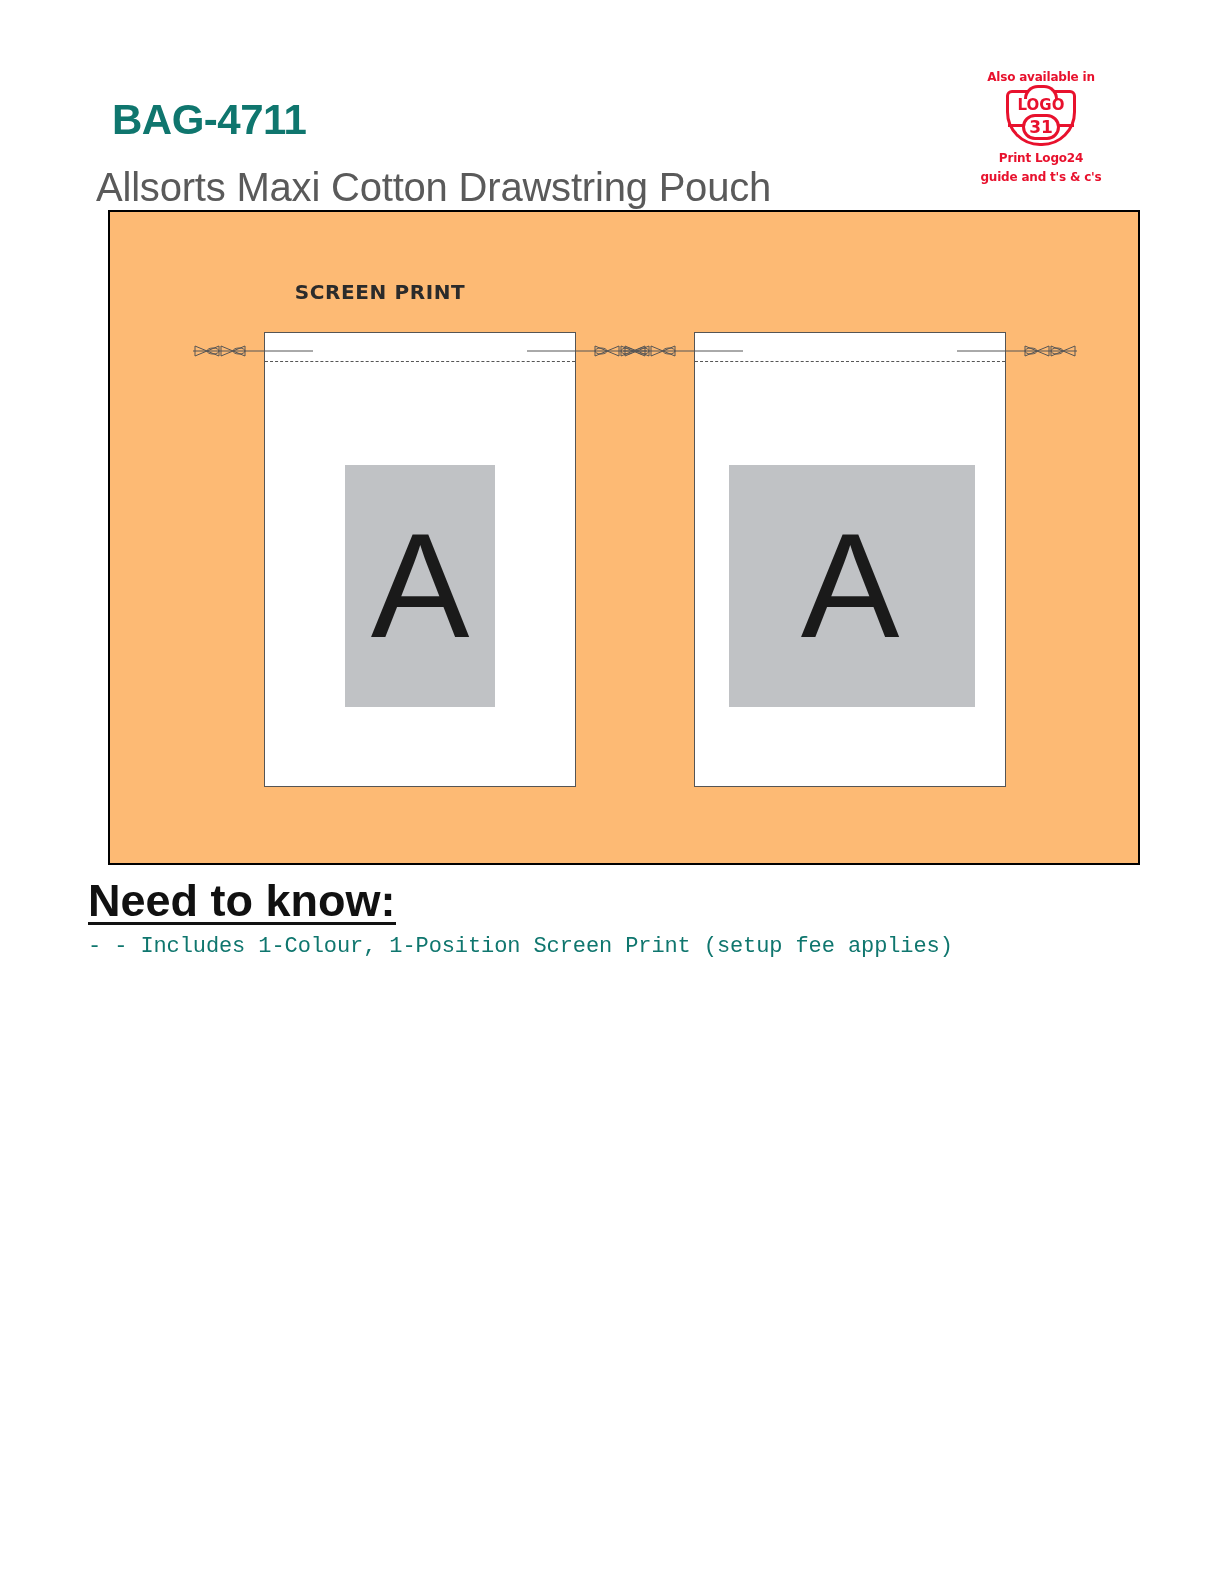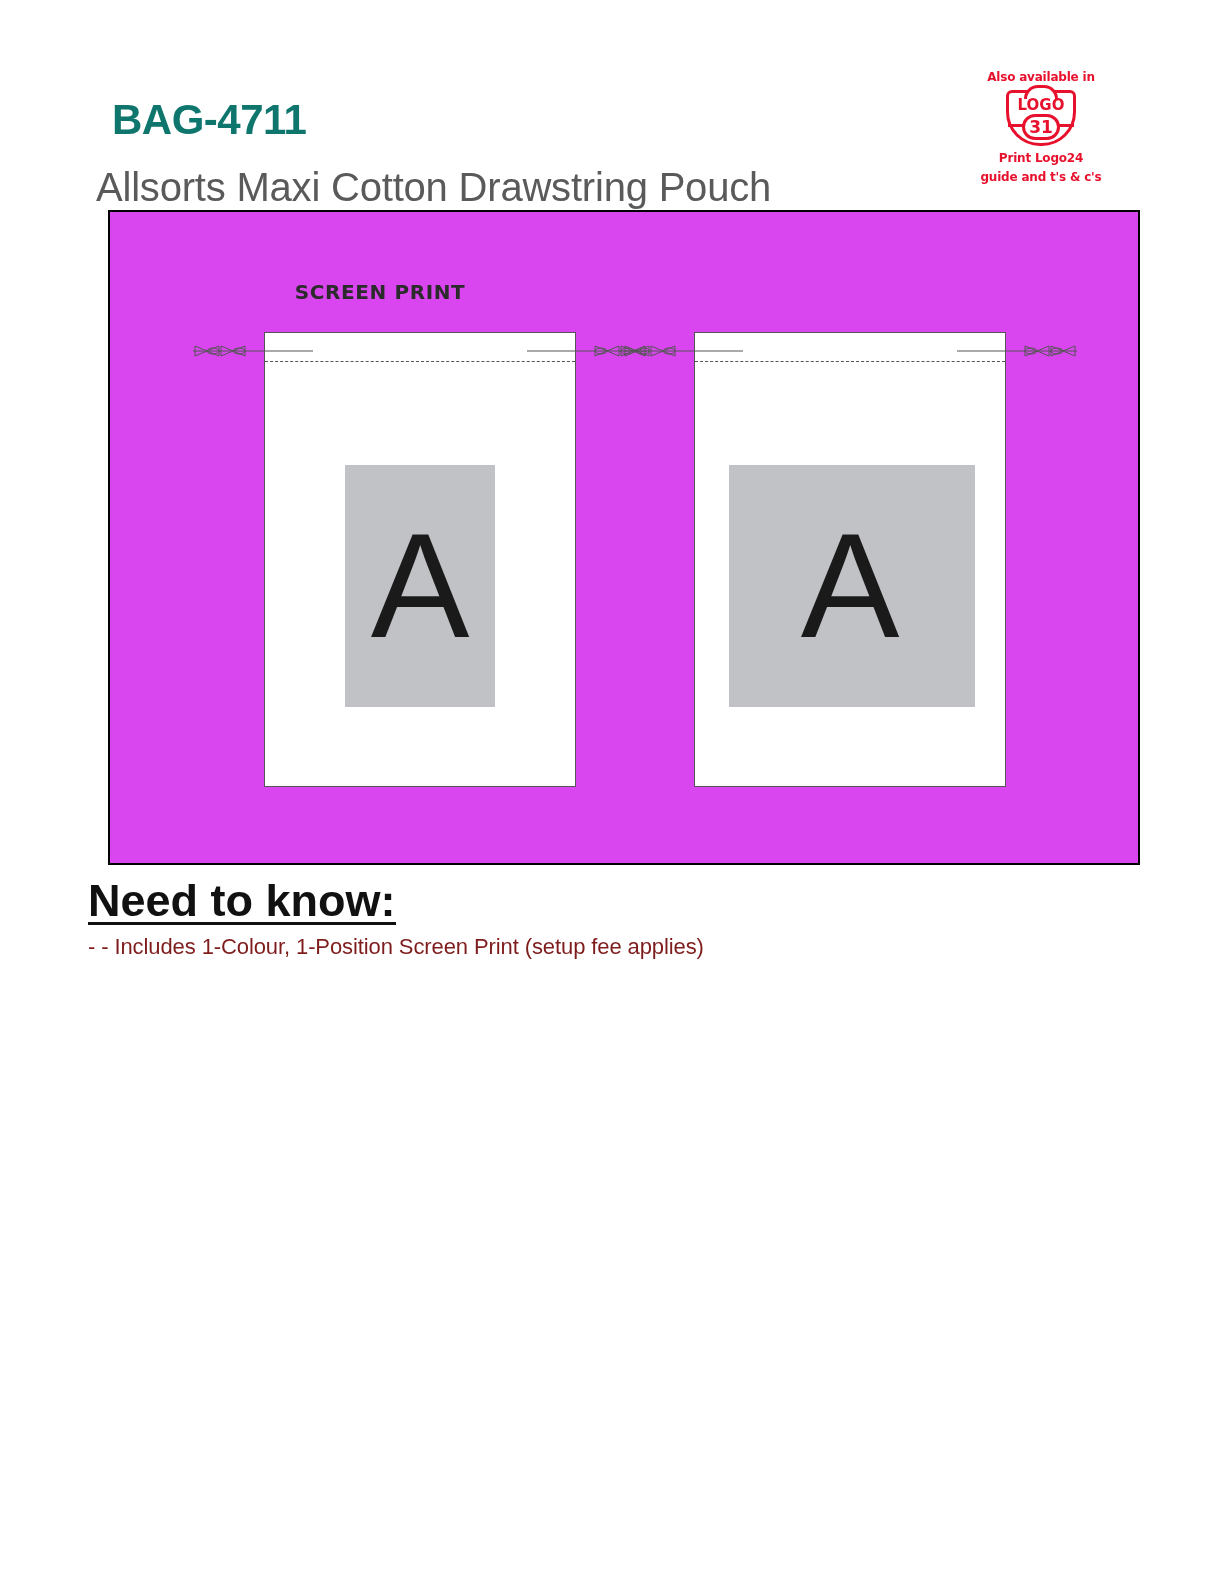--- a/index.html
+++ b/index.html
@@ -120,21 +120,21 @@
 
   
   .panel {
     position: absolute;
     left: 108px;
     top: 210px;
     width: 1032px;
     height: 655px;
     border: 2px solid #000;
     box-sizing: border-box;
-    background: #d946ef;
+    background: #fdba74;
   }
 
   .method {
     position: absolute;
     top: 0;
     width: 460px;
     height: 100%;
   }
   .method.screen { left: 40px; }
   .method.digital { left: 470px; }
@@ -238,23 +238,24 @@
     color: #111;
     border-bottom: 3px solid #111;
     padding-bottom: 2px;
     line-height: 38px;
   }
   .need-note {
     position: absolute;
     left: 88px;
     top: 932px;
     font-size: 22px;
-    color: #7f1d1d;
+    color: #0f766e;
     line-height: 30px;
     letter-spacing: -0.1px;
+    font-family: Liberation Mono, monospace;
   }
 </style>
 </head>
 <body>
 
 <div class="header">
   <div class="product-code">BAG-4711</div>
   <div class="product-name">Allsorts Maxi Cotton Drawstring Pouch</div>
 </div>
 

